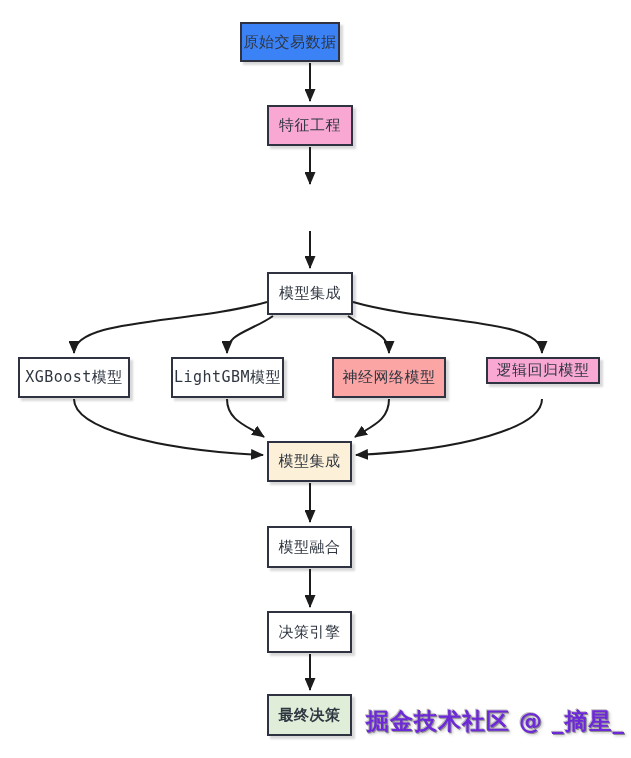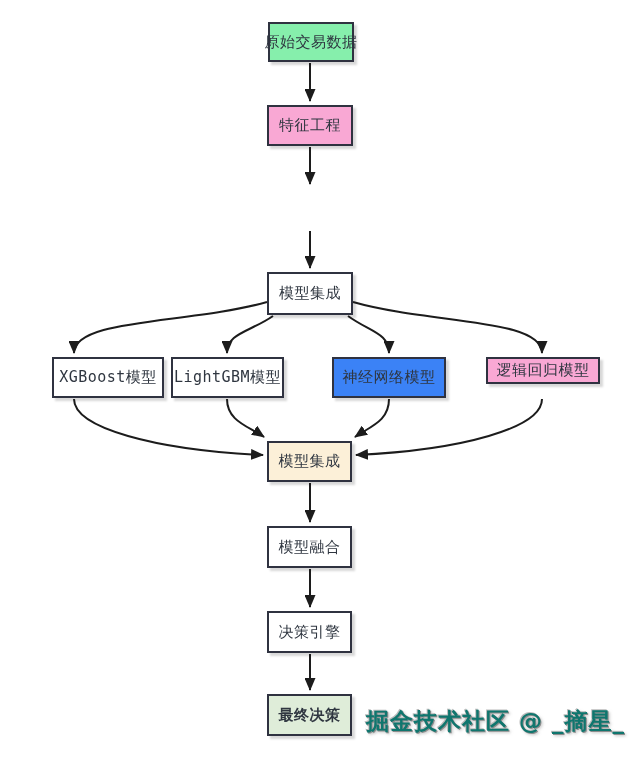--- a/index.html
+++ b/index.html
@@ -44,21 +44,21 @@
     letter-spacing: 0.5px;
   }
   .watermark {
     position: absolute;
     left: 366px;
     top: 706px;
     font-size: 23px;
     font-weight: bold;
     letter-spacing: 1px;
     white-space: nowrap;
-    color: #0f766e;
+    color: #6d28d9;
     text-shadow:
       1px 1px 0 #8d8d8d,
       -1px -1px 0 #bdbdbd,
       2px 2px 3px rgba(140, 140, 140, 0.55);
     font-family: "DejaVu Sans", sans-serif;
   }
 </style>
 </head>
 <body>
 
@@ -79,32 +79,32 @@
     <path class="edge" d="M353 302 C 430 324, 542 318, 542 353" marker-end="url(#ah)"></path>
     <path class="edge" d="M74 399 C 74 428, 155 450, 263 455" marker-end="url(#ah)"></path>
     <path class="edge" d="M227 399 C 227 421, 248 426, 264 437" marker-end="url(#ah)"></path>
     <path class="edge" d="M389 399 C 389 421, 371 426, 355 437" marker-end="url(#ah)"></path>
     <path class="edge" d="M542 399 C 542 428, 462 450, 356 455" marker-end="url(#ah)"></path>
     <path class="edge" d="M310 483 L310 522" marker-end="url(#ah)"></path>
     <path class="edge" d="M310 569 L310 607" marker-end="url(#ah)"></path>
     <path class="edge" d="M310 654 L310 690" marker-end="url(#ah)"></path>
   </svg>
 
-  <div class="node" style="left: 268px; top: 22px; width: 86px; height: 40px; background-color: #86efac;">原始交易数据</div>
+  <div class="node" style="left: 240px; top: 22px; width: 100px; height: 40px; background-color: #3b82f6;">原始交易数据</div>
 
   <div class="node" style="left: 267px; top: 105px; width: 86px; height: 41px; background-color: #f9a8d4;">特征工程</div>
 
 
   <div class="node" style="left: 267px; top: 272px; width: 86px; height: 43px; background-color: rgb(255, 255, 255);">模型集成</div>
 
-  <div class="node" style="left: 18px; top: 357px; width: 112px; height: 41px; background-color: rgb(255, 255, 255); margin-left: 34px;">XGBoost模型</div>
+  <div class="node" style="left: 18px; top: 357px; width: 112px; height: 41px; background-color: rgb(255, 255, 255);">XGBoost模型</div>
 
   <div class="node" style="left: 171px; top: 357px; width: 113px; height: 41px; background-color: rgb(255, 255, 255); text-align: center;">LightGBM模型</div>
 
-  <div class="node" style="left: 332px; top: 357px; width: 114px; height: 41px; background-color: #3b82f6;">神经网络模型</div>
+  <div class="node" style="left: 332px; top: 357px; width: 114px; height: 41px; background-color: #fca5a5;">神经网络模型</div>
 
   <div class="node" style="left: 486px; top: 357px; width: 114px; height: 27px; background-color: #f9a8d4;">逻辑回归模型</div>
 
   <div class="node" style="left: 267px; top: 441px; width: 85px; height: 41px; background-color: rgb(252, 240, 216);">模型集成</div>
 
   <div class="node" style="left: 267px; top: 526px; width: 85px; height: 42px; background-color: rgb(255, 255, 255);">模型融合</div>
 
   <div class="node" style="left: 267px; top: 611px; width: 85px; height: 42px; background-color: rgb(255, 255, 255);">决策引擎</div>
 
   <div class="node" style="left: 267px; top: 694px; width: 85px; height: 42px; background-color: rgb(223, 237, 217); font-weight: bold;">最终决策</div>

